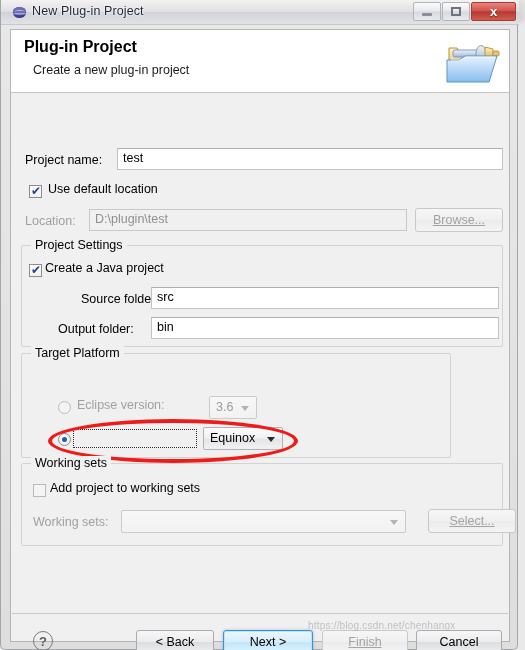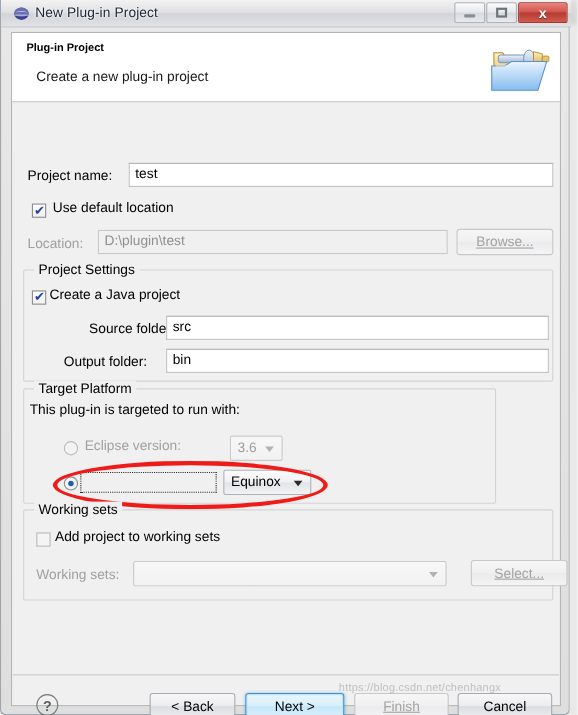--- a/index.html
+++ b/index.html
@@ -78,21 +78,21 @@
     background: #f0f0f0;
     border: 1px solid #b5b5b5;
   }
   .banner {
     position: absolute; left: 0; top: 0; width: 498px; height: 63px;
     background: #ffffff;
     border-bottom: 1px solid #c5c5c5;
   }
   .banner-title {
     position: absolute; left: 13px; top: 8px;
-    font-size: 10px; font-weight: bold; color: #000;
+    font-size: 16px; font-weight: bold; color: #000;
   }
   .banner-sub {
     position: absolute; left: 22px; top: 33px;
     font-size: 12.5px; color: #1a1a1a;
   }
   .banner-icon { position: absolute; right: 8px; top: 4px; width: 56px; height: 54px; }
 
   .body { position: absolute; left: 0; top: 64px; width: 498px; height: 548px; }
 
   
@@ -312,21 +312,20 @@
 
       <span class="lbl" style="left:47px; top:198px;margin-left:23px;">Source folder:</span>
       <div class="field" style="left:140px; top:193px; width:348px;">src</div>
 
       <span class="lbl" style="left:47px; top:228px;">Output folder:</span>
       <div class="field" style="left:140px; top:223px; width:348px;">bin</div>
 
       <div class="group" style="left:10px; top:259px; width:430px; height:105px;">
         <span class="group-title">Target Platform</span>
       </div>
-      <span class="lbl" style="left:16px; top:271px;">This plug-in is targeted to run with:</span>
 
       <div class="rb dis" style="left:47px; top:307px;"></div>
       <span class="lbl dis" style="left:66px; top:304px;">Eclipse version:</span>
       <div class="combo dis" style="left:198px; top:302px; width:48px;">
         <span>3.6</span>
         <span class="arrow"></span>
       </div>
 
       <div class="rb" style="left:47px; top:339px;">
         <span class="dot"></span>

